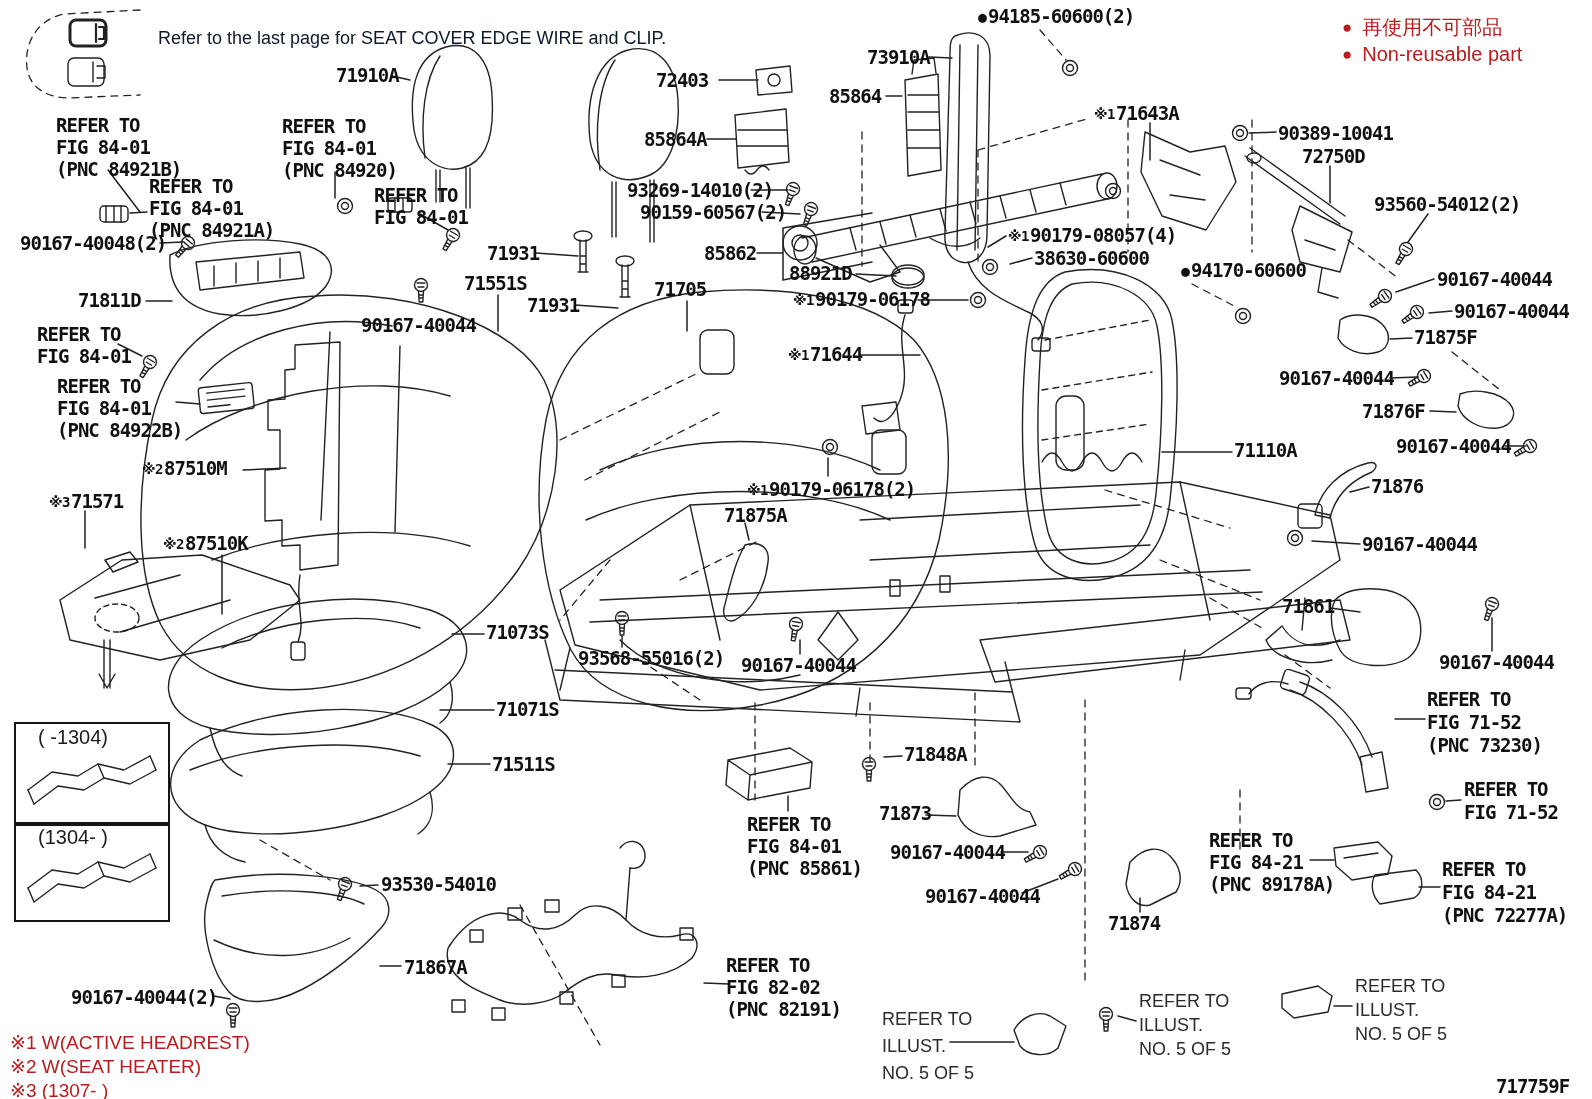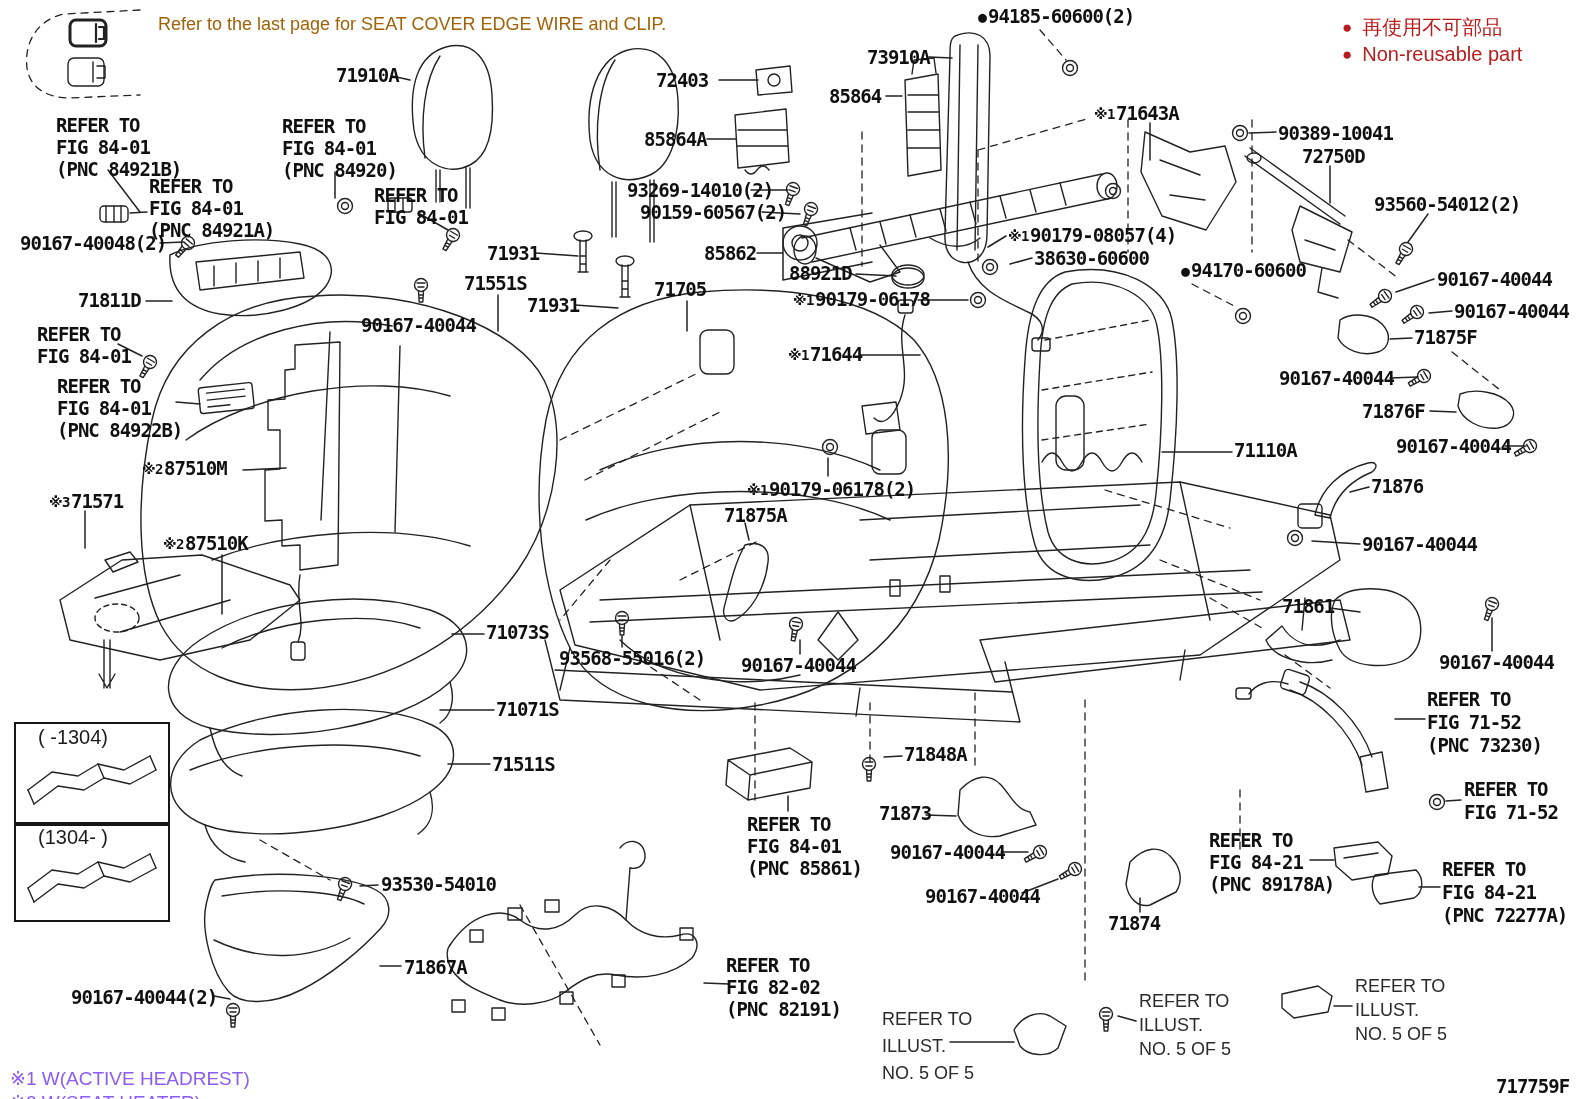--- a/index.html
+++ b/index.html
@@ -6,25 +6,25 @@
   #stage{position:relative;width:1592px;height:1099px;background:#ffffff;overflow:hidden;
          font-family:"DejaVu Sans Mono","DejaVu Sans",monospace;color:#111;}
   #art{position:absolute;left:0;top:0;}
   .pn{position:absolute;font:bold 19px "DejaVu Sans Mono","DejaVu Sans",monospace;
       letter-spacing:-1px;white-space:nowrap;color:#101010;line-height:19px;}
   .pn .pre{font-size:14px;font-weight:bold;letter-spacing:-0.5px;position:relative;top:-1px;margin-right:1px;}
   .pn .dot{font-size:15px;margin-right:2px;position:relative;top:-1px;}
   .ref{position:absolute;font:bold 19px "DejaVu Sans Mono","DejaVu Sans",monospace;
        letter-spacing:-1px;white-space:nowrap;color:#101010;}
   .ref.plain{font:18px "Liberation Sans","DejaVu Sans",sans-serif;letter-spacing:0;color:#2b2b2b;}
-  .topnote{position:absolute;left:158px;top:14px;font:18px "Liberation Sans","DejaVu Sans",sans-serif;color:#a16207;}
+  .topnote{position:absolute;left:158px;top:28px;font:18px "Liberation Sans","DejaVu Sans",sans-serif;color:#0f172a;}
   .legend{position:absolute;left:1342px;top:14px;font:20px "Liberation Sans","DejaVu Sans",sans-serif;color:#b91c1c;}
   .legend div{height:29px;white-space:nowrap;}
   .legend .dot{font-size:17px;margin-right:10px;position:relative;top:-1px;}
-  .fn{position:absolute;left:10px;font:19px "Liberation Sans","DejaVu Sans",sans-serif;color:#8b5cf6;white-space:nowrap;margin-top:36px;}
+  .fn{position:absolute;left:10px;font:19px "Liberation Sans","DejaVu Sans",sans-serif;color:#b91c1c;white-space:nowrap;}
   .inset-cap{position:absolute;font:20px "Liberation Sans","DejaVu Sans",sans-serif;color:#1c1c1c;white-space:nowrap;}
   .inset-box{position:absolute;border:2px solid #161616;}
   .doccode{position:absolute;left:1496px;top:1075px;font:bold 19px "DejaVu Sans Mono","DejaVu Sans",monospace;
            letter-spacing:-1px;color:#101010;}
 </style>
 </head>
 <body>
 
 <div id="stage">
 
@@ -334,21 +334,21 @@
       <div class="pn" style="left: 1414px; top: 328px;">71875F</div>
       <div class="pn" style="left: 1279px; top: 369px;">90167-40044</div>
       <div class="pn" style="left: 1362px; top: 402px;">71876F</div>
       <div class="pn" style="left: 1396px; top: 437px;">90167-40044</div>
       <div class="pn" style="left: 1371px; top: 477px;">71876</div>
       <div class="pn" style="left: 1362px; top: 535px;">90167-40044</div>
       <div class="pn" style="left: 142px; top: 459px;"><span class="pre">※2</span>87510M</div>
       <div class="pn" style="left: 49px; top: 492px;"><span class="pre">※3</span>71571</div>
       <div class="pn" style="left: 163px; top: 534px;"><span class="pre">※2</span>87510K</div>
       <div class="pn" style="left: 486px; top: 623px;">71073S</div>
-      <div class="pn" style="left: 559px; top: 649px;">93568-55016(2)</div>
+      <div class="pn" style="left: 578px; top: 649px;">93568-55016(2)</div>
       <div class="pn" style="left: 741px; top: 656px;">90167-40044</div>
       <div class="pn" style="left: 496px; top: 700px;">71071S</div>
       <div class="pn" style="left: 492px; top: 755px;">71511S</div>
       <div class="pn" style="left: 1282px; top: 597px;">71861</div>
       <div class="pn" style="left: 1439px; top: 653px;">90167-40044</div>
       <div class="pn" style="left: 904px; top: 745px;">71848A</div>
       <div class="pn" style="left: 879px; top: 804px;">71873</div>
       <div class="pn" style="left: 890px; top: 843px;">90167-40044</div>
       <div class="pn" style="left: 925px; top: 887px;">90167-40044</div>
       <div class="pn" style="left: 1108px; top: 914px;">71874</div>

